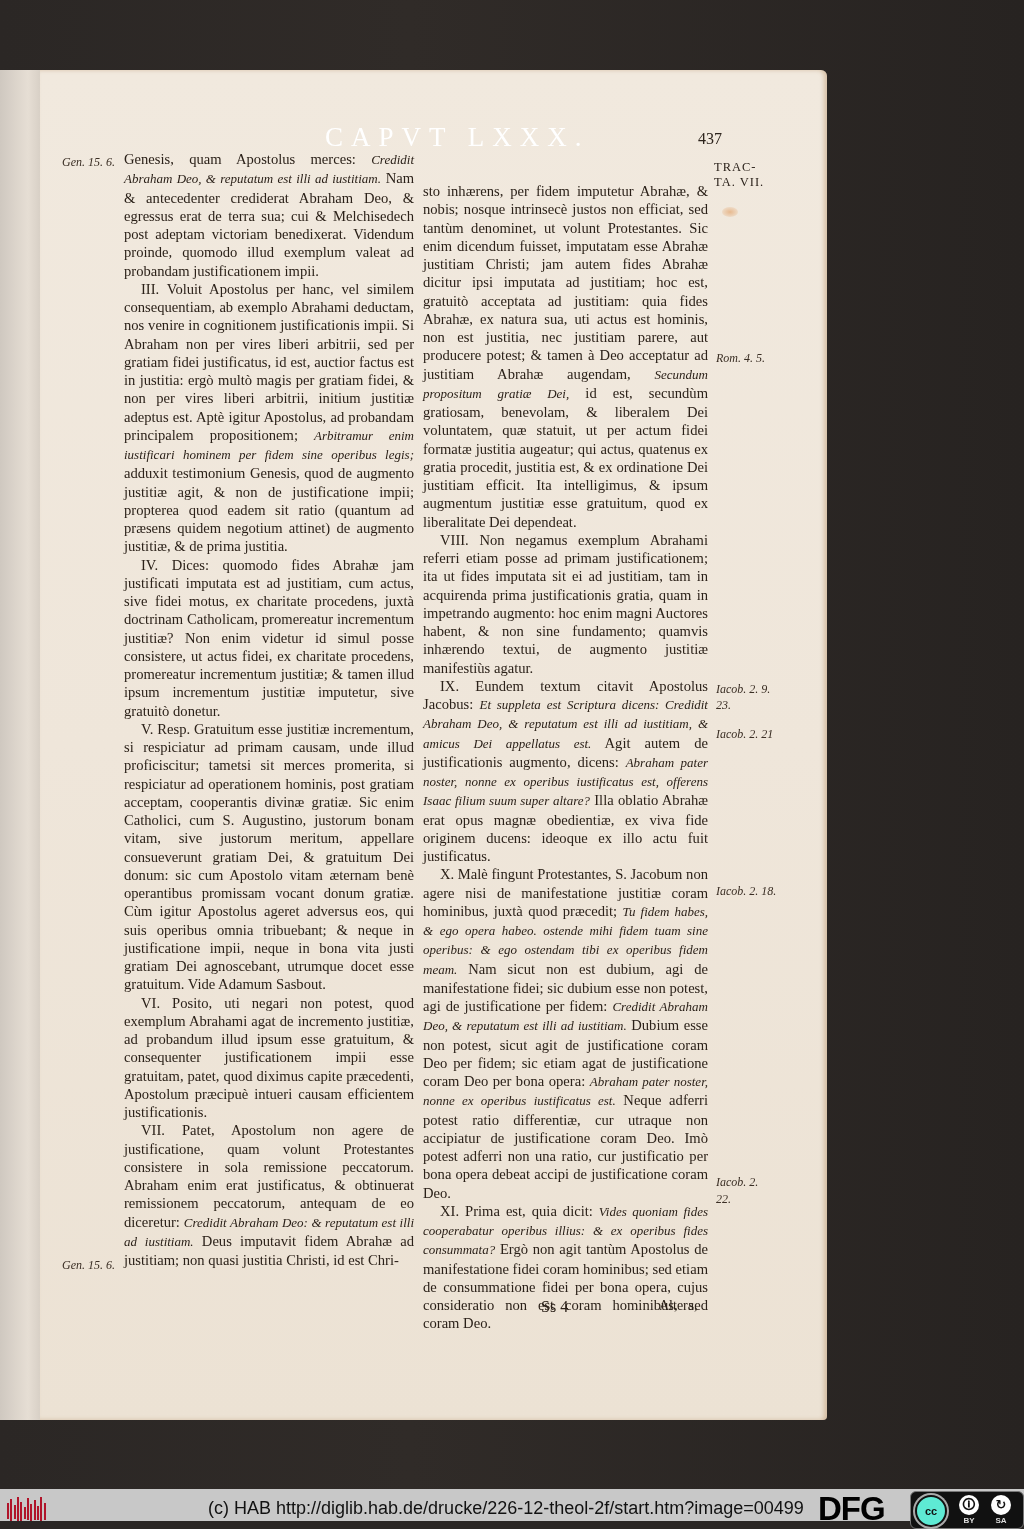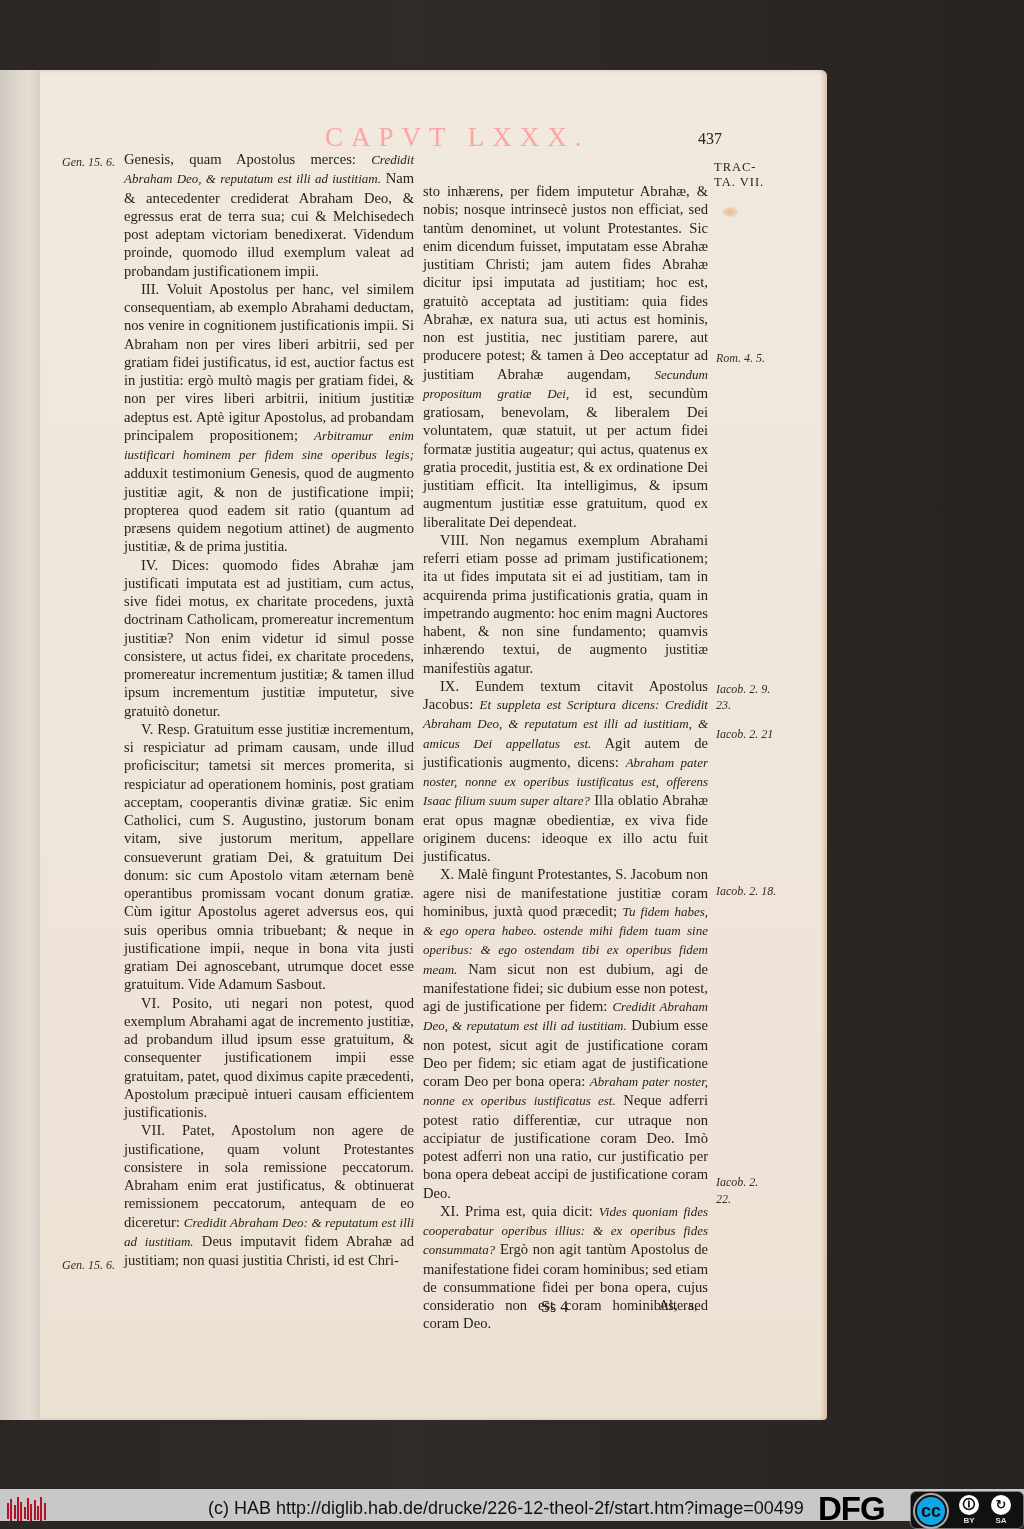--- a/index.html
+++ b/index.html
@@ -21,21 +21,21 @@
     position: absolute; left: 40px; top: 70px; width: 787px; height: 1350px;
     background: linear-gradient(180deg, #f1e9de 0%, #efe6da 50%, #ece2d4 100%);
     border-radius: 0 6px 4px 0;
     box-shadow: inset -3px 0 4px rgba(170,120,70,0.35);
   }
   .running-head {
     position: absolute; top: 122px; left: 0; width: 1024px; height: 30px;
   }
   .caput {
     position: absolute; left: 325px; top: 0; font-size: 27px; letter-spacing: 8px;
-    color: #fca5a5; font-family: "Liberation Serif", serif;
+    color: #ffffff; font-family: "Liberation Serif", serif;
   }
   .pageno {
     position: absolute; left: 698px; top: 8px; font-size: 16px; color: #2c231c;
     font-family: "Liberation Serif", serif;
   }
   .tract {
     position: absolute; left: 714px; top: 160px; font-size: 12.5px; line-height: 15px;
     color: #2c231c; font-family: "Liberation Serif", serif; letter-spacing: 1px;
   }
   .column {
@@ -78,22 +78,22 @@
   .dfg {
     position: absolute; left: 818px; top: 3px; font-family: "Liberation Sans", sans-serif;
     font-weight: bold; font-size: 33px; color: #000000; letter-spacing: -1px; line-height: 34px;
   }
   .cc {
     position: absolute; left: 910px; top: 2px; width: 112px; height: 36px;
     background: #111; border-radius: 6px; border: 1px solid #777;
   }
   .cc-circle {
     position: absolute; left: 4px; top: 3px; width: 28px; height: 28px; border-radius: 50%;
-    background: #0ea5e9; border: 2px solid #111; box-shadow: 0 0 0 2px #aaa;
-    font-family: "Liberation Sans", sans-serif; font-weight: bold; font-size: 18px;
+    background: #5eead4; border: 2px solid #111; box-shadow: 0 0 0 2px #aaa;
+    font-family: "Liberation Sans", sans-serif; font-weight: bold; font-size: 11px;
     text-align: center; line-height: 28px; color: #111;
   }
   .cc-icon {
     position: absolute; top: 3px; width: 20px; height: 20px; border-radius: 50%;
     background: #fff; color: #111; font-size: 13px; text-align: center; line-height: 20px;
     font-family: "DejaVu Sans", sans-serif; font-weight: bold;
   }
   .cc-lbl {
     position: absolute; top: 24px; font-family: "Liberation Sans", sans-serif;
     font-size: 8px; color: #ddd; width: 20px; text-align: center; font-weight: bold;

